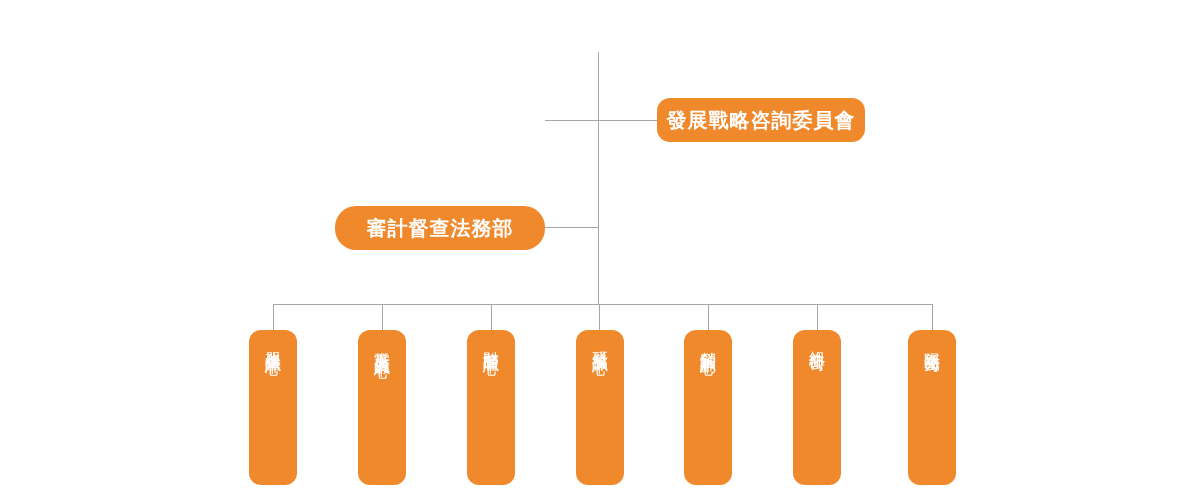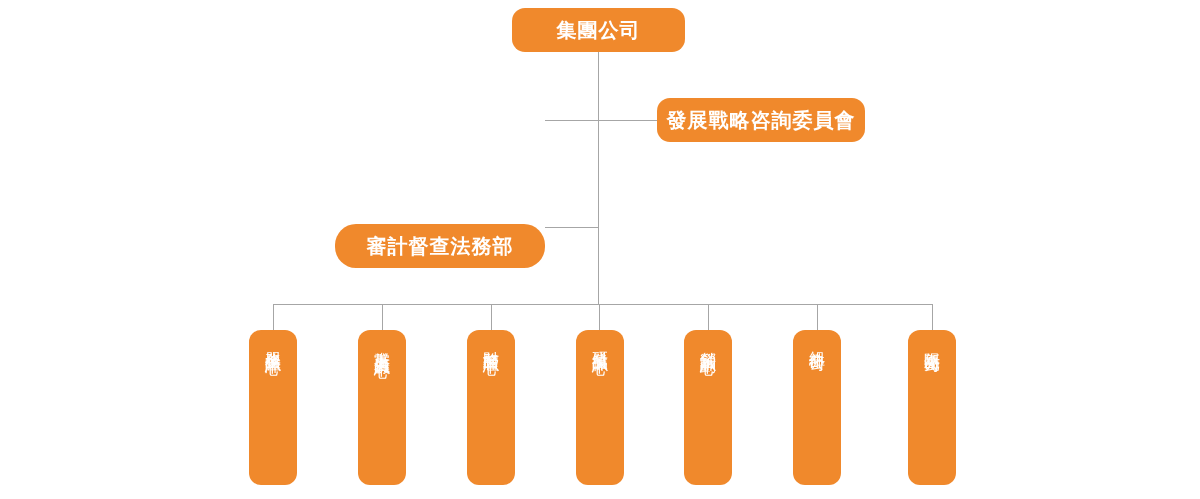--- a/index.html
+++ b/index.html
@@ -45,21 +45,21 @@
     left:-8px;top:-6px;
     width:calc(100% + 6px);
     height:calc(100% + 8px);
     background:var(--shadow);
     border-radius:14px;
     z-index:-1;
   }
   .root-node{left:512px;top:8px;width:173px;height:44px;}
   .l2a{left:335px;top:98px;width:210px;height:44px;}
   .l2b{left:657px;top:98px;width:208px;height:44px;font-family:Liberation Serif, serif;}
-  .l3a{left:335px;top:224px;width:210px;height:44px;border-radius:21px;}
+  .l3a{left:335px;top:206px;width:210px;height:44px;border-radius:21px;}
 
   
   .dept{
     position:absolute;
     top:330px;width:48px;height:155px;
     background:var(--box);
     border-radius:12px;
     color:var(--text);
     display:flex;align-items:flex-start;justify-content:center;
   }
@@ -84,23 +84,20 @@
   <div class="line hline h-l3"></div>
   <div class="line hline h-depts"></div>
   <div class="line vline stub s1"></div>
   <div class="line vline stub s2"></div>
   <div class="line vline stub s3"></div>
   <div class="line vline stub s4"></div>
   <div class="line vline stub s5"></div>
   <div class="line vline stub s6"></div>
   <div class="line vline stub s7"></div>
 
-  <div class="node shadowed root-node">
-    <span>集團公司</span>
-  </div>
 
   <div class="node shadowed l2b">
     <span>發展戰略咨詢委員會</span>
   </div>
 
   <div class="node shadowed l3a">
     <span>審計督查法務部</span>
   </div>
 
   <div class="dept d1">

